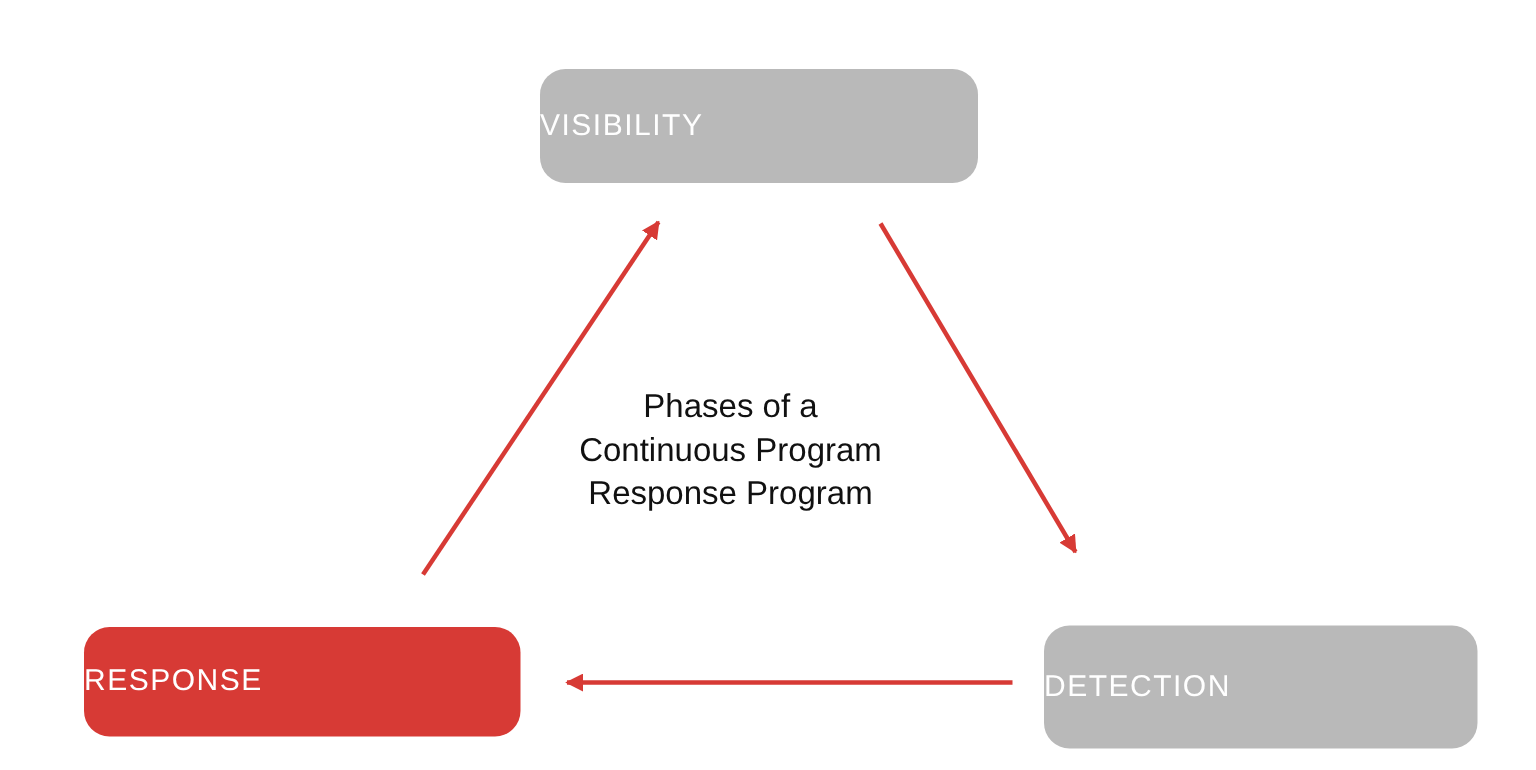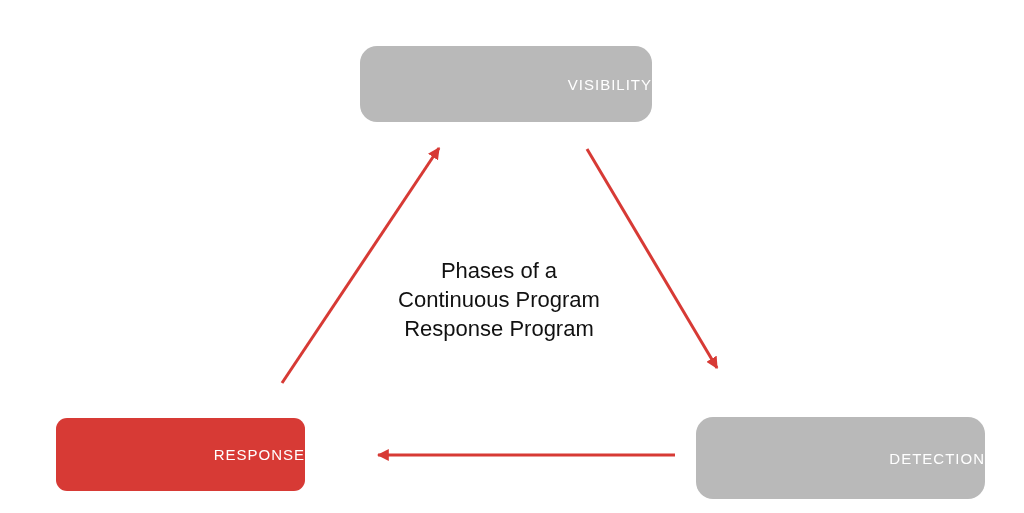--- a/index.html
+++ b/index.html
@@ -17,34 +17,34 @@
   }
   .canvas {
     position: relative;
     width: 1024px; height: 513px;
     background: var(--background);
   }
   .node {
     position: absolute;
     display: flex;
     align-items: center;
-    justify-content: flex-end;
+    justify-content: flex-start;
     border-radius: 17px;
     color: #ffffff;
-    font-size: 15px;
+    font-size: 20px;
     font-weight: 400;
     letter-spacing: 1px;
     text-align: center;
   }
   .node--visibility { left: 360px; top: 46px;  width: 292px; height: 76px; background: var(--node-gray); }
   .node--detection  { left: 696px; top: 417px; width: 289px; height: 82px; background: var(--node-gray); }
-  .node--response   { left: 56px;  top: 418px; width: 249px; height: 73px; background: var(--accent-red); border-radius: 11px; }
+  .node--response   { left: 56px;  top: 418px; width: 291px; height: 73px; background: var(--accent-red); }
   .diagram-title {
     position: absolute;
-    left: 377px; top: 256px; width: 244px;
+    left: 365px; top: 256px; width: 244px;
     text-align: center;
     color: var(--text-black);
     font-size: 22px;
     line-height: 29px;
     font-weight: 400;
   }
   .arrow-layer {
     position: absolute;
     left: 0; top: 0;
     width: 1024px; height: 513px;

